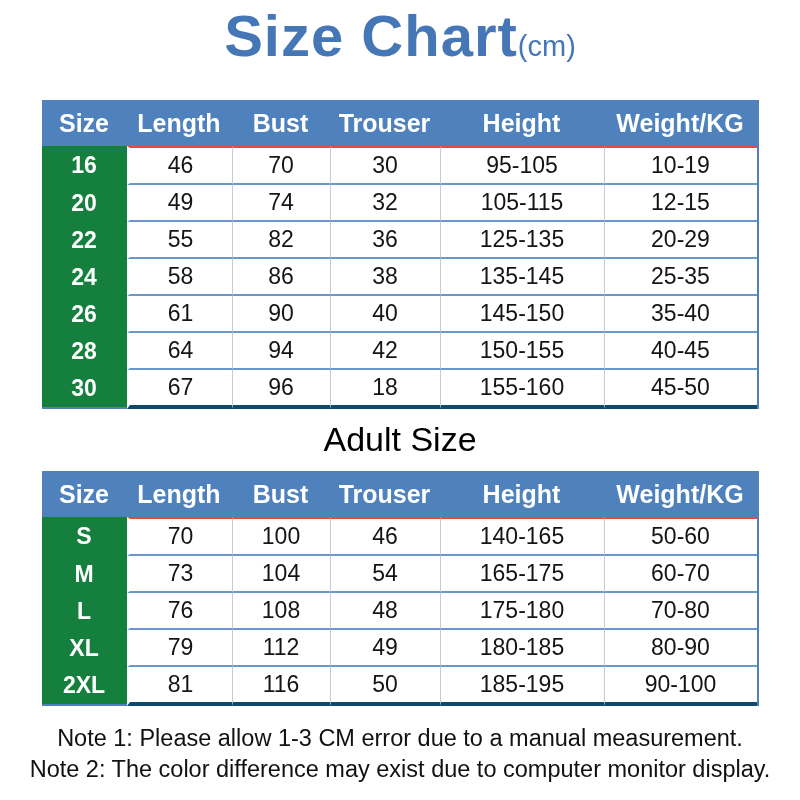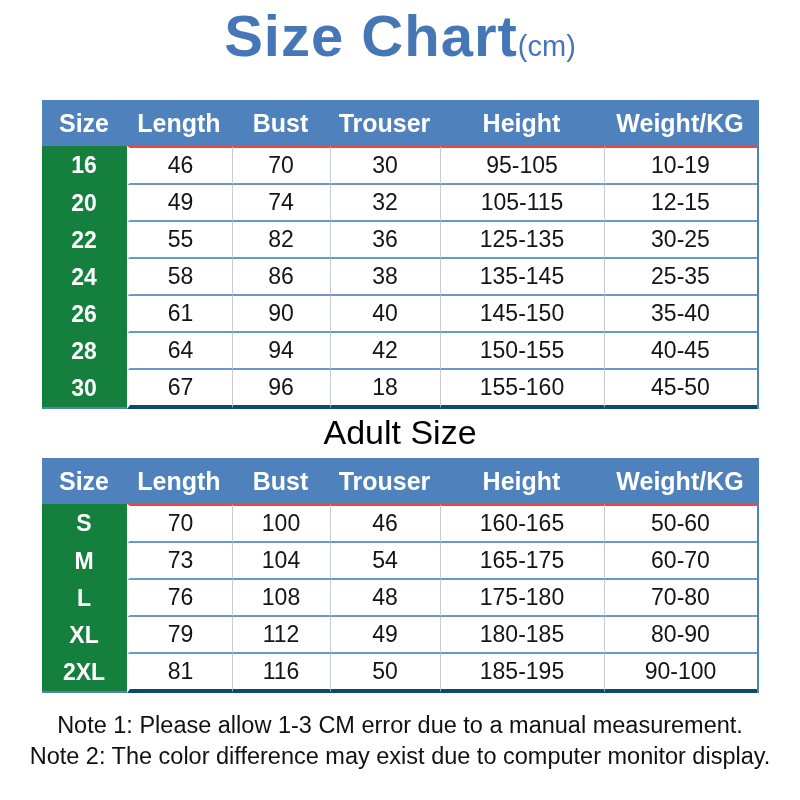--- a/index.html
+++ b/index.html
@@ -68,21 +68,21 @@
     vertical-align: middle;
     height: 35px;
     padding: 0;
     border-bottom: 2px solid #6b97ca;
     border-left: 1px solid #c7cbd3;
   }
   .size-table tbody td:nth-child(2) { border-left: 3px solid #ffffff; }
   .size-table tbody tr:first-child td { border-top: 2px solid #ef4444; }
   .size-table tbody tr:last-child td { border-bottom: 4px solid #0c4a6e; }
   .adult-heading {
-    margin: 1px;
+    margin: 8px;
     padding: 2px 0 4px 0;
     text-align: center;
     font-size: 34px;
     line-height: 40px;
     font-weight: 400;
     color: #000000;
   }
   .notes {
     margin-top: 17px;
     text-align: center;
@@ -133,21 +133,21 @@
           <td>32</td>
           <td>105-115</td>
           <td>12-15</td>
         </tr>
         <tr>
           <th>22</th>
           <td>55</td>
           <td>82</td>
           <td>36</td>
           <td>125-135</td>
-          <td>30-25</td>
+          <td>20-29</td>
         </tr>
         <tr>
           <th>24</th>
           <td>58</td>
           <td>86</td>
           <td>38</td>
           <td>135-145</td>
           <td>25-35</td>
         </tr>
         <tr>
@@ -197,21 +197,21 @@
           <th>Height</th>
           <th>Weight/KG</th>
         </tr>
     </thead>
     <tbody>
         <tr>
           <th>S</th>
           <td>70</td>
           <td>100</td>
           <td>46</td>
-          <td>160-165</td>
+          <td>140-165</td>
           <td>50-60</td>
         </tr>
         <tr>
           <th>M</th>
           <td>73</td>
           <td>104</td>
           <td>54</td>
           <td>165-175</td>
           <td>60-70</td>
         </tr>

